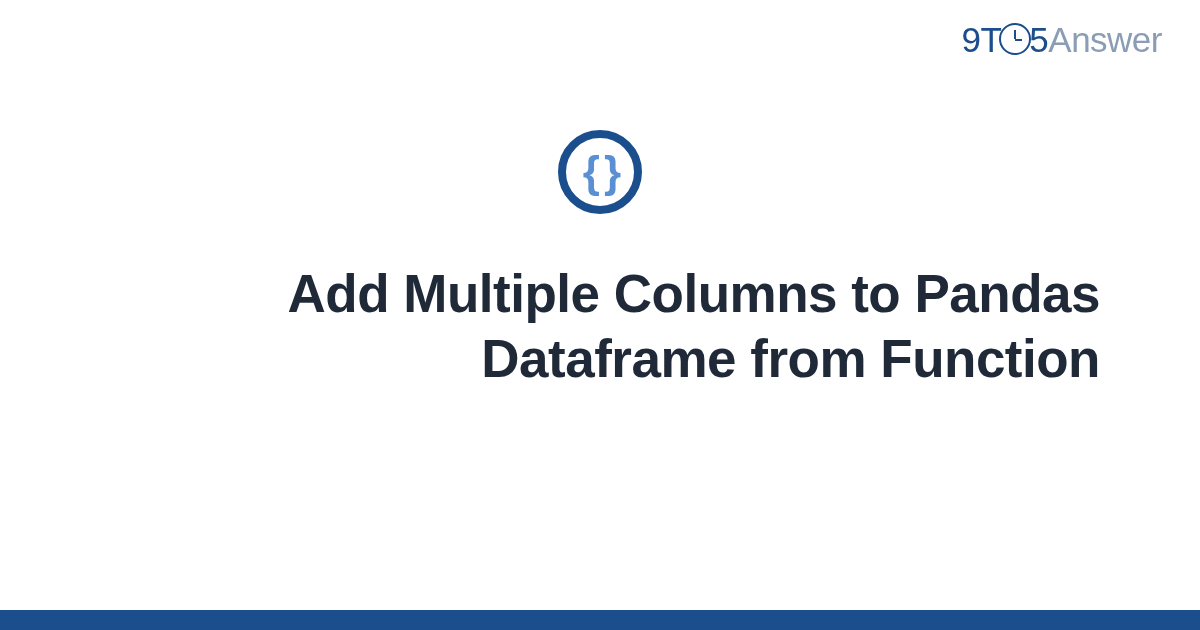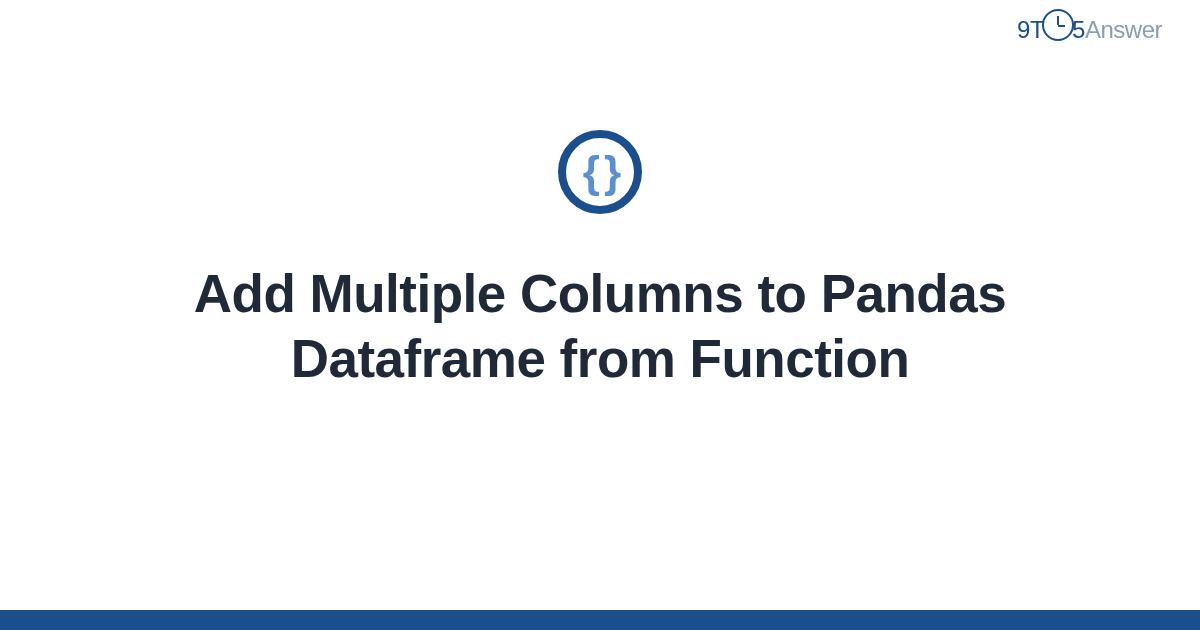--- a/index.html
+++ b/index.html
@@ -10,23 +10,23 @@
     body {
       width: 1200px;
       height: 630px;
       font-family: -apple-system, BlinkMacSystemFont, "Segoe UI", Helvetica, Arial, sans-serif;
       background: #ffffff;
       position: relative;
       overflow: hidden;
     }
     .logo {
       position: absolute;
-      top: 9px;
+      top: 20px;
       right: 38px;
-      font-size: 24px;
+      font-size: 35px;
       font-weight: 400;
       letter-spacing: -0.5px;
     }
     .logo-9t {
       color: #1a4e8c;
       font-weight: 500;
     }
     .logo-clock {
       display: inline-flex;
       align-items: center;
@@ -89,21 +89,21 @@
       font-weight: 700;
       color: #5a8fd4;
       letter-spacing: -4px;
       line-height: 1;
       font-family: "Segoe UI", Arial, sans-serif;
     }
     .title {
       font-size: 53px;
       font-weight: 700;
       color: #1f2937;
-      text-align: center;
+      text-align: right;
       line-height: 1.22;
       max-width: 1000px;
       letter-spacing: -0.5px;
     }
     .bottom-bar {
       position: absolute;
       bottom: 0;
       left: 0;
       width: 100%;
       height: 20px;

